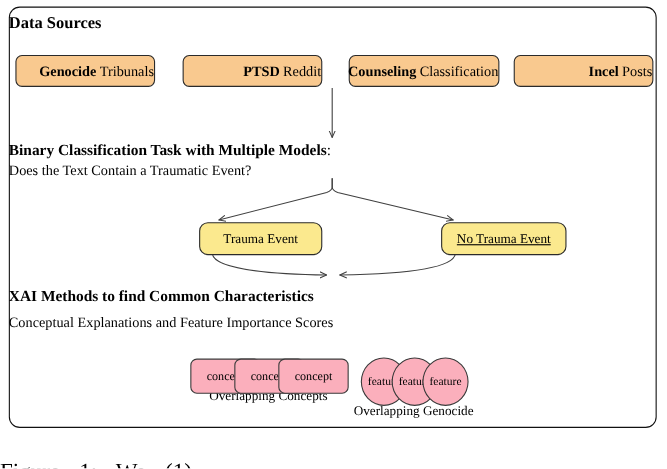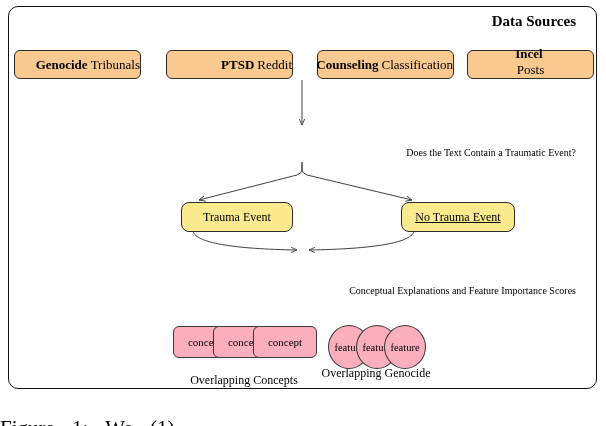--- a/index.html
+++ b/index.html
@@ -5,24 +5,24 @@
   html,body{margin:0;padding:0;background:#ffffff;}
   #page{
     position:relative;width:606px;height:426px;background:#ffffff;
     overflow:hidden;font-family:"Liberation Serif", serif;color:#000;
   }
   #figure-box{
     position:absolute;left:8px;top:6px;width:587px;height:381px;
     border:1.5px solid #111;border-radius:10px;background:#fff;
   }
   .abs{position:absolute;}
-  .center-text{left:8px;width:568px;text-align:right;}
+  .center-text{left:8px;width:568px;text-align:left;}
   .fig-title{font-weight:bold;font-size:15px;line-height:1;}
   .section-title{font-weight:bold;font-size:14px;line-height:1;}
-  .section-sub{font-size:10px;line-height:1;}
+  .section-sub{font-size:13px;line-height:1;}
   .src-box{
     position:absolute;top:50px;height:27px;width:125px;
     background:#F9C98F;border:1px solid #2b2b2b;border-radius:6px;
     display:flex;align-items:center;justify-content:flex-end;
     font-size:13px;white-space:nowrap;
   }
   .src-box b{margin-right:3px;}
   .outcome-box{
     position:absolute;top:202px;height:28px;
     background:#FBE98E;border:1px solid #2b2b2b;border-radius:8px;
@@ -75,46 +75,50 @@
     <span>Tribunals</span>
   </div>
   <div class="src-box" style="left:166px;">
     <b>PTSD</b>
     <span>Reddit</span>
   </div>
   <div class="src-box" style="left:317px;padding-left:10px;">
     <b>Counseling</b>
     <span>Classification</span>
   </div>
-  <div class="src-box" style="left:467px;flex-direction:column;">
+  <div class="src-box" style="left:467px;">
     <b>Incel</b>
     <span>Posts</span>
   </div>
 
+  <div class="abs center-text section-title" style="top:131px;">
+    <b>Binary Classification Task with Multiple Models</b><span style="font-weight:normal">:</span>
+  </div>
   <div class="abs center-text section-sub" style="top:148px;">Does the Text Contain a Traumatic Event?</div>
 
   <div class="outcome-box" style="left:138px;width:110px;">
     <span>Trauma Event</span>
   </div>
   <div class="outcome-box" style="left:358px;width:112px;text-decoration:underline;">
     <span>No Trauma Event</span>
   </div>
 
+  <div class="abs center-text section-title" style="top:264px;">XAI Methods to find Common Characteristics</div>
   <div class="abs center-text section-sub" style="top:286px;">Conceptual Explanations and Feature Importance Scores</div>
 
   <div class="concept-rect" style="left:173px;z-index:1;">
     <span>concept</span>
   </div>
   <div class="concept-rect" style="left:213px;z-index:2;">
     <span>concept</span>
   </div>
   <div class="concept-rect" style="left:253px;z-index:3;">
     <span>concept</span>
   </div>
-  <div class="abs shape-caption" style="left:173px;width:142px;top:374px;">Overlapping Concepts</div>
+  <div class="abs shape-caption" style="left:173px;width:142px;top:354px;">Overlapping Concepts</div>
 
   <div class="feature-circle" style="left:328px;z-index:1;">
     <span>feature</span>
   </div>
   <div class="feature-circle" style="left:356px;z-index:2;">
     <span>feature</span>
   </div>
   <div class="feature-circle" style="left:384px;z-index:3;">
     <span>feature</span>
   </div>

